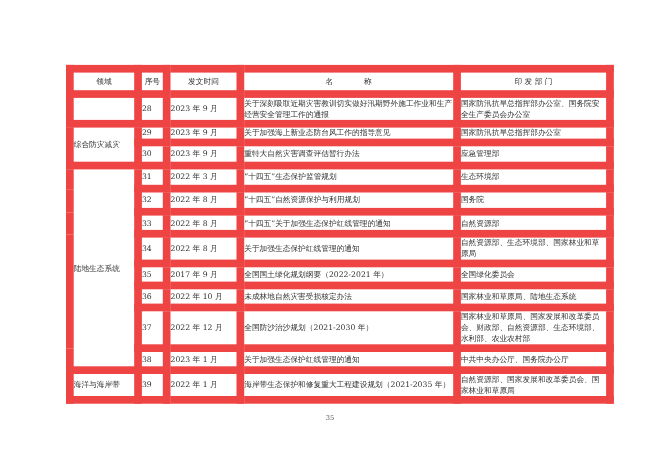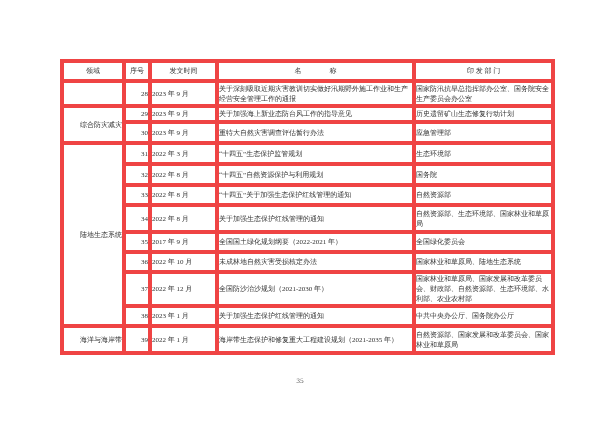--- a/index.html
+++ b/index.html
@@ -1,27 +1,27 @@
 <!DOCTYPE html>
 <html><head>
 <meta charset="utf-8">
 <style>
   html, body { margin:0; padding:0; background:#ffffff; }
   body { width:600px; height:424px; position:relative; overflow:hidden;
          font-family:"DejaVu Serif","Liberation Serif",serif; color:#333; }
   .page { position:absolute; left:0; top:0; width:600px; height:424px; background:#fff; }
   table.doc { position:absolute; left:60px; top:59px; border-collapse:collapse;
               table-layout:fixed; width:491px; }
-  table.doc td, table.doc th { border:4px solid #ef4444; font-size:7px; line-height:10px;
-              padding:0 0; vertical-align:middle; font-weight:normal; color:#333;font-family:Liberation Serif, serif; }
+  table.doc td, table.doc th { border:7px solid #ef4444; font-size:7px; line-height:10px;
+              padding:0 0; vertical-align:middle; font-weight:normal; color:#333; }
   table.doc { border:1.5px solid #555; }
   th { height:16px; text-align:center; font-family:"DejaVu Sans","Liberation Sans",sans-serif; font-size:7px; }
-  td.c { text-align:right;margin-left:32px; }
+  td.c { text-align:left;margin-left:32px; }
   td.l { text-align:left; }
-  td.domain { text-align:right;margin-left:33px; }
+  td.domain { text-align:left;margin-left:33px; }
   .pagenum { position:absolute; left:0; width:600px; top:377px; text-align:center;
              font-size:6px; color:#555; }
 </style>
 </head>
 <body>
 
 <div class="page">
   <table class="doc">
     <colgroup>
       <col style="width:62px">
@@ -45,21 +45,21 @@
         <td class="c">28</td>
         <td class="l">2023 年 9 月</td>
         <td class="l">关于深刻吸取近期灾害教训切实做好汛期野外施工作业和生产经营安全管理工作的通报</td>
         <td class="l">国家防汛抗旱总指挥部办公室、国务院安全生产委员会办公室</td>
       </tr>
       <tr style="height:16px">
         <td class="domain" rowspan="2">综合防灾减灾</td>
         <td class="c">29</td>
         <td class="l">2023 年 9 月</td>
         <td class="l">关于加强海上新业态防台风工作的指导意见</td>
-        <td class="l">历史遗留矿山生态修复行动计划</td>
+        <td class="l">国家防汛抗旱总指挥部办公室</td>
       </tr>
       <tr style="height:21px">
         <td class="c">30</td>
         <td class="l">2023 年 9 月</td>
         <td class="l">重特大自然灾害调查评估暂行办法</td>
         <td class="l">应急管理部</td>
       </tr>
       <tr style="height:21px">
         <td class="domain" rowspan="8">陆地生态系统</td>
         <td class="c">31</td>

